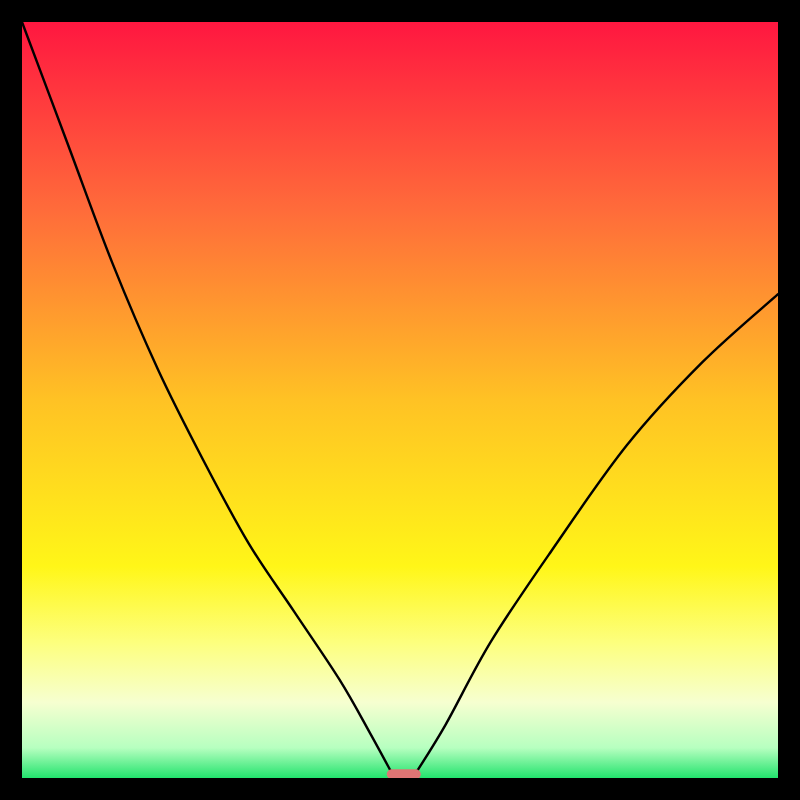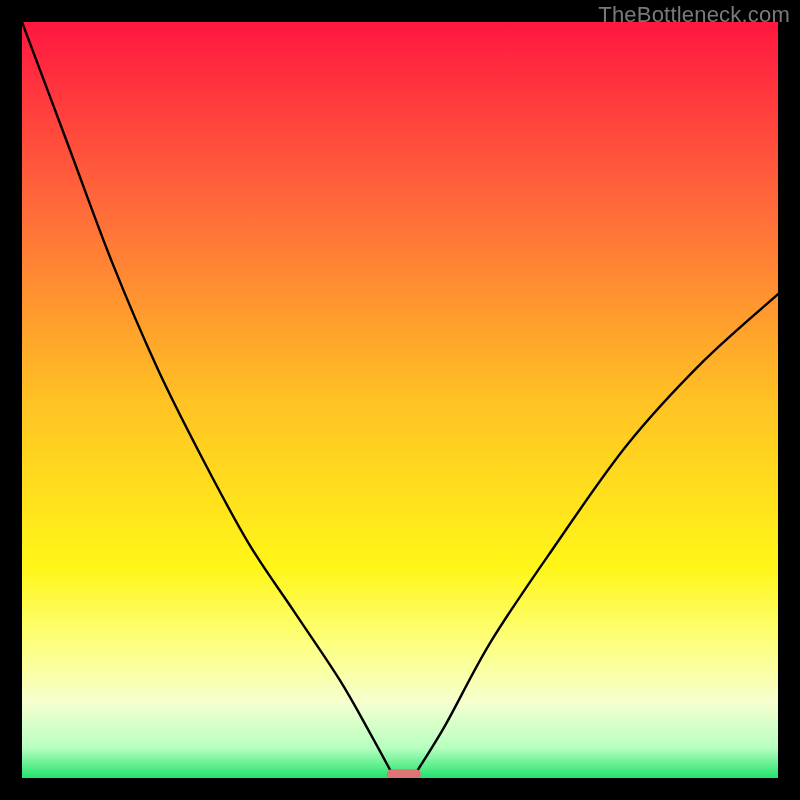--- a/index.html
+++ b/index.html
@@ -33,21 +33,20 @@
     top: 22px;
     width: 756px;
     height: 756px;
     display: block;
   }
 </style>
 </head>
 <body>
 
 <div class="frame">
-  <div class="watermark">TheBottleneck.com</div>
 
   <svg class="plot" viewBox="0 0 100 100" preserveAspectRatio="none">
     <defs>
       <linearGradient id="bg-grad" x1="0" y1="0" x2="0" y2="1">
 
       <stop offset="0%" stop-color="#ff1740"></stop>
           <stop offset="25%" stop-color="#ff6c3a"></stop>
           <stop offset="50%" stop-color="#ffc224"></stop>
           <stop offset="72%" stop-color="#fff618"></stop>
           <stop offset="82%" stop-color="#fdff7d"></stop>

